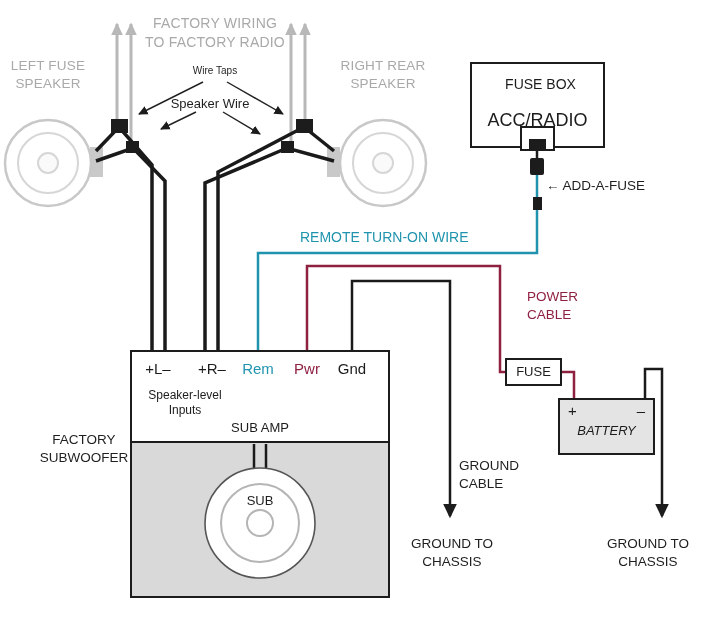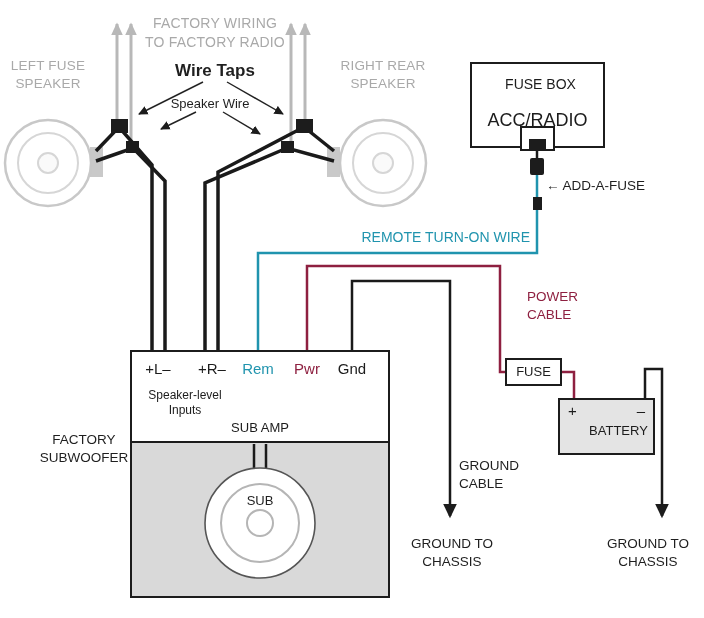--- a/index.html
+++ b/index.html
@@ -33,36 +33,36 @@
   .fusebox    { left:470px; top:62px;  width:135px; height:86px; }
   .amp-top    { left:130px; top:350px; width:260px; height:93px; }
   .amp-bottom { left:130px; top:441px; width:260px; height:157px; background:#d9d9d9; }
   .fusebx     { left:505px; top:358px; width:57px;  height:28px; }
   .battery    { left:558px; top:398px; width:97px;  height:57px; background:#e4e4e4; }
 
   
   .lbl { position:absolute; white-space:pre-line; color:#1f1f1f; font-size:13.5px; line-height:18px; z-index:4; }
   .lbl.gray { color:var(--gray-label,#a9a9a9); letter-spacing:.2px; }
   .lbl.center { text-align:center; }
-  .lbl.right  { text-align:right; }
+  .lbl.right  { text-align:left; }
   .lbl.teal   { color:var(--wire-remote,#2094ae); }
   .lbl.maroon { color:var(--wire-power,#8e2040); }
 
   .in-box { position:absolute; color:#1c1c1c; }
   .fb-title { top:12px; left:0; width:100%; text-align:center; font-size:14px;padding-left:6px; }
   .fb-slot  { top:46px; left:0; width:100%; text-align:center; font-size:18px; }
   .term { position:absolute; top:8px; width:40px; text-align:center; font-size:15px; color:#1c1c1c; }
   .term.teal   { color:var(--wire-remote,#2094ae); }
   .term.maroon { color:var(--wire-power,#8e2040); }
   .inputs  { top:36px; left:1px; width:104px; text-align:center; font-size:12px; line-height:15px; white-space:pre-line; }
   .subamp  { top:68px; left:0; width:100%; text-align:center; font-size:13px; }
   .fuselbl { top:0; left:0; width:100%; text-align:center; font-size:13px; line-height:24px;border-radius:10px; }
   .bat-plus  { top:2px; left:8px;  font-size:15px; }
   .bat-minus { top:2px; right:8px; font-size:15px; }
-  .bat-name  { top:23px; left:12px; width:100%; text-align:center; font-size:13px; }
+  .bat-name  { top:23px; left:0; width:100%; text-align:center; font-size:13px;font-style:italic; }
 </style>
 </head>
 <body>
 
 <div class="canvas">
 
   <svg id="base-layer" class="layer" width="704" height="618">
     <defs>
       <marker id="mg" viewBox="0 0 12 12" refX="10.5" refY="6" markerWidth="13" markerHeight="13" orient="auto" markerUnits="userSpaceOnUse">
         <path class="f-gray" d="M0,0.5 L12,6 L0,11.5 z"></path>
@@ -174,21 +174,21 @@
     </g>
   </svg>
 
   <div class="lbl gray center" style="left:8px;   top:57px;  width:80px;">LEFT FUSE
 SPEAKER</div>
   <div class="lbl gray center" style="left:340px; top:57px;  width:86px;">RIGHT REAR
 SPEAKER</div>
   <div class="lbl gray center" style="left:140px; top:14px;  width:150px; font-size:14px; line-height:19px;">FACTORY WIRING
 TO FACTORY RADIO</div>
 
-  <div class="lbl center" style="left:165px; top:62px; width:100px; font-size:17px;font-weight:bold;">Wire Taps</div>
+  <div class="lbl center" style="left:165px; top:62px; width:100px; font-size:10px;">Wire Taps</div>
   <div class="lbl center" style="left:160px; top:95px; width:100px; font-size:13px;">Speaker Wire</div>
 
   <div class="lbl" style="left:546px; top:177px; width:120px;">← ADD-A-FUSE</div>
 
   <div class="lbl teal right" style="left:300px; top:228px; width:230px; font-size:14px;">REMOTE TURN-ON WIRE</div>
   <div class="lbl maroon" style="left:503px; top:288px; width:70px;padding-left:24px;">POWER
 CABLE</div>
   <div class="lbl" style="left:459px; top:457px; width:80px;">GROUND
 CABLE</div>
 

